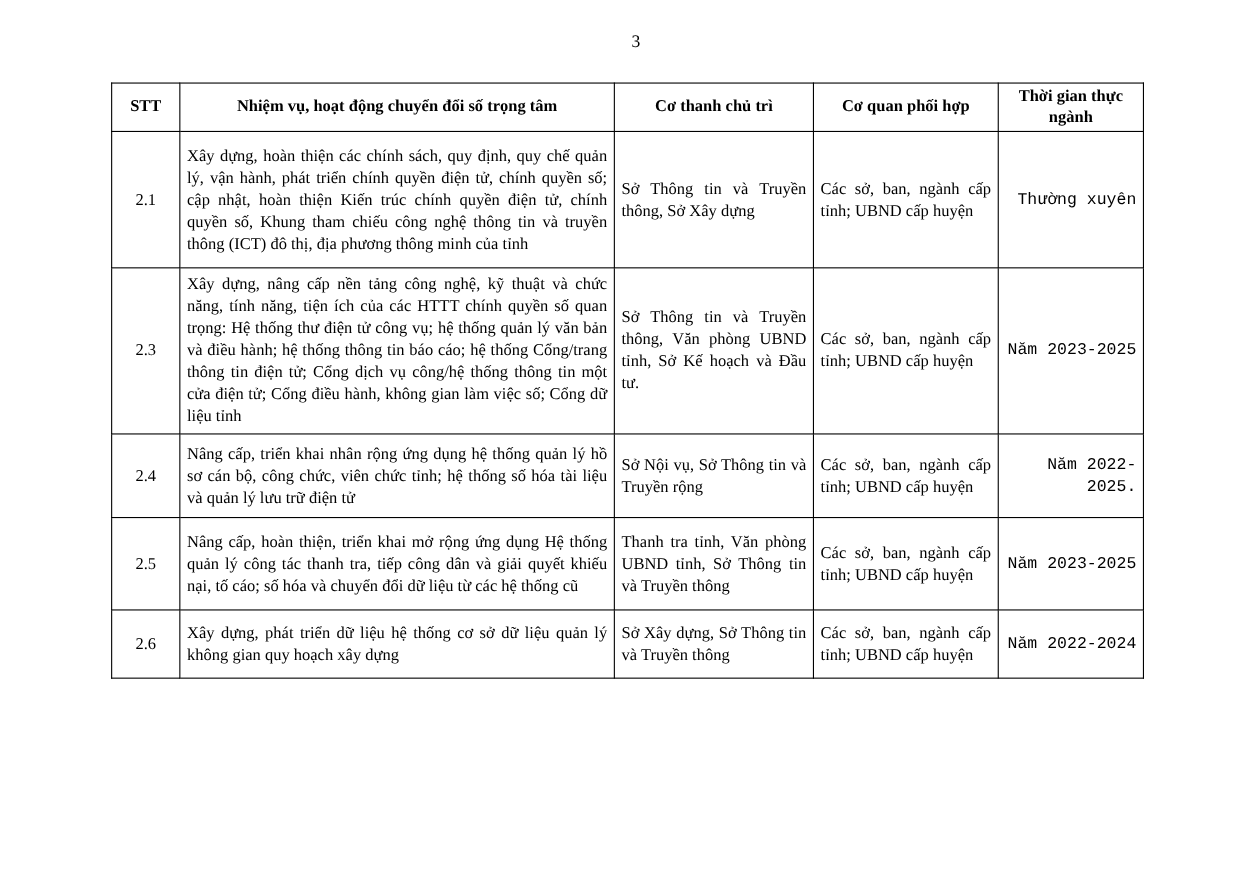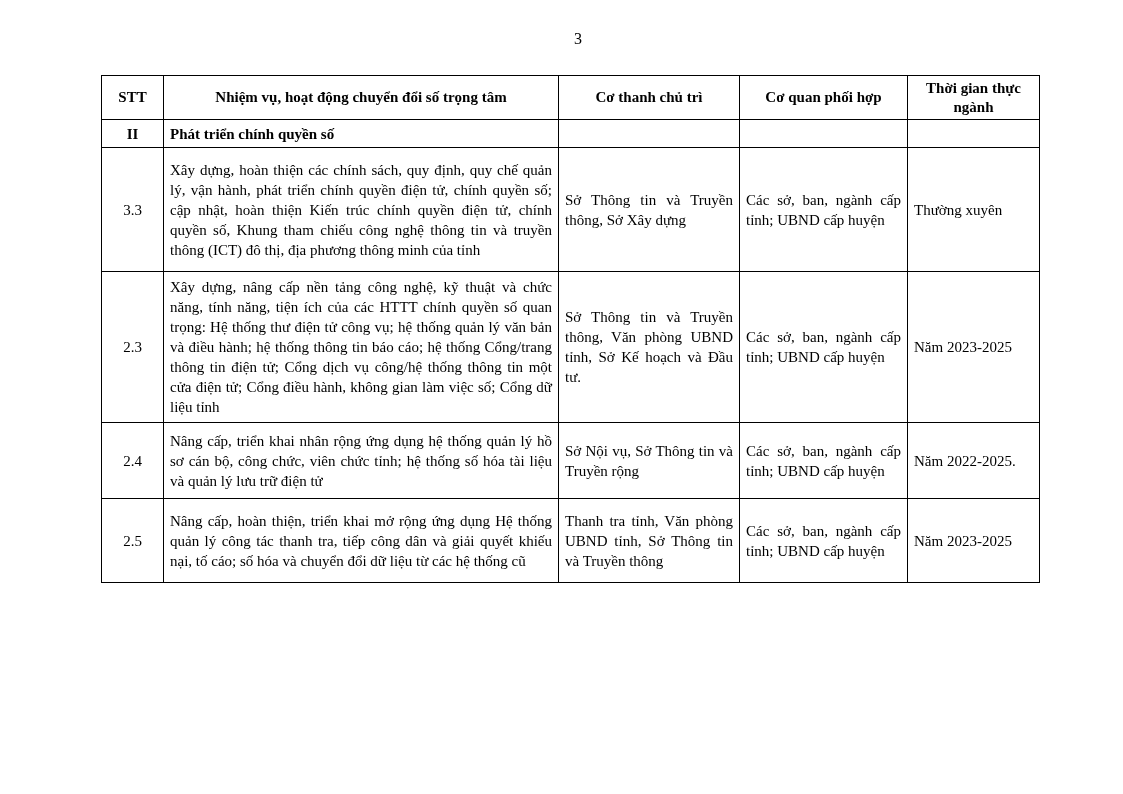--- a/index.html
+++ b/index.html
@@ -50,21 +50,22 @@
   td.stt-cell {
     text-align: center;
   }
   td.task-cell {
     text-align: justify;
   }
   td.agency-cell {
     text-align: justify;
   }
   td.time-cell {
-    text-align: left;
+    text-align: right;
+    font-family: Liberation Mono, monospace;
   }
   tr.section-row td.stt-cell,
   tr.section-row td.section-title-cell {
     font-weight: bold;
   }
   tr.section-row td.section-title-cell {
     text-align: left;
   }
 </style>
 </head>
@@ -85,30 +86,23 @@
     <thead>
       <tr class="header-row" style="height:44px">
         <th>STT</th>
         <th>Nhiệm vụ, hoạt động chuyển đổi số trọng tâm</th>
         <th>Cơ thanh chủ trì</th>
         <th>Cơ quan phối hợp</th>
         <th>Thời gian thực ngành</th>
       </tr>
     </thead>
     <tbody>
-      <tr class="section-row" style="height:28px">
-        <td class="stt-cell">II</td>
-        <td class="section-title-cell">Phát triển chính quyền số</td>
-        <td class="agency-cell"></td>
-        <td class="agency-cell"></td>
-        <td class="time-cell"></td>
-      </tr>
 
       <tr class="data-row" style="height:124px">
-        <td class="stt-cell">3.3</td>
+        <td class="stt-cell">2.1</td>
         <td class="task-cell">Xây dựng, hoàn thiện các chính sách, quy định, quy chế quản lý, vận hành, phát triển chính quyền điện tử, chính quyền số; cập nhật, hoàn thiện Kiến trúc chính quyền điện tử, chính quyền số, Khung tham chiếu công nghệ thông tin và truyền thông (ICT) đô thị, địa phương thông minh của tỉnh</td>
         <td class="agency-cell">Sở Thông tin và Truyền thông, Sở Xây dựng</td>
         <td class="agency-cell">Các sở, ban, ngành cấp tỉnh; UBND cấp huyện</td>
         <td class="time-cell">Thường xuyên</td>
       </tr>
 
 
       <tr class="data-row" style="height:151px">
         <td class="stt-cell">2.3</td>
         <td class="task-cell">Xây dựng, nâng cấp nền tảng công nghệ, kỹ thuật và chức năng, tính năng, tiện ích của các HTTT chính quyền số quan trọng: Hệ thống thư điện tử công vụ; hệ thống quản lý văn bản và điều hành; hệ thống thông tin báo cáo; hệ thống Cổng/trang thông tin điện tử; Cổng dịch vụ công/hệ thống thông tin một cửa điện tử; Cổng điều hành, không gian làm việc số; Cổng dữ liệu tỉnh</td>
@@ -126,16 +120,23 @@
       </tr>
 
       <tr class="data-row" style="height:84px">
         <td class="stt-cell">2.5</td>
         <td class="task-cell">Nâng cấp, hoàn thiện, triển khai mở rộng ứng dụng Hệ thống quản lý công tác thanh tra, tiếp công dân và giải quyết khiếu nại, tố cáo; số hóa và chuyển đổi dữ liệu từ các hệ thống cũ</td>
         <td class="agency-cell">Thanh tra tỉnh, Văn phòng UBND tỉnh, Sở Thông tin và Truyền thông</td>
         <td class="agency-cell">Các sở, ban, ngành cấp tỉnh; UBND cấp huyện</td>
         <td class="time-cell">Năm 2023-2025</td>
       </tr>
 
+      <tr class="data-row" style="height:62px">
+        <td class="stt-cell">2.6</td>
+        <td class="task-cell">Xây dựng, phát triển dữ liệu hệ thống cơ sở dữ liệu quản lý không gian quy hoạch xây dựng</td>
+        <td class="agency-cell">Sở Xây dựng, Sở Thông tin và Truyền thông</td>
+        <td class="agency-cell">Các sở, ban, ngành cấp tỉnh; UBND cấp huyện</td>
+        <td class="time-cell">Năm 2022-2024</td>
+      </tr>
     </tbody>
   </table>
 
 </div>
 
 </body></html>

